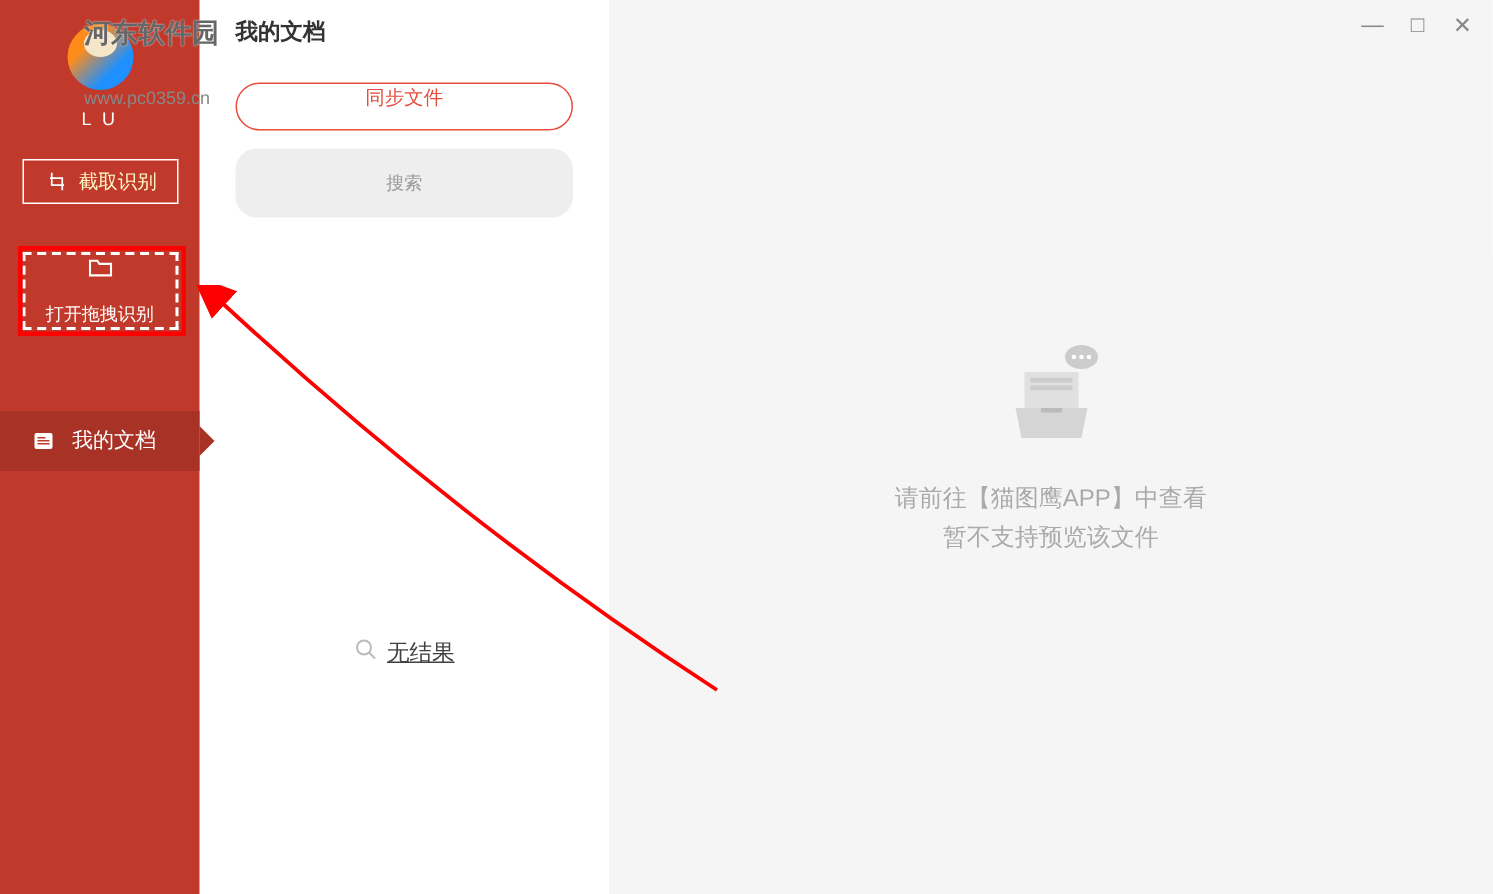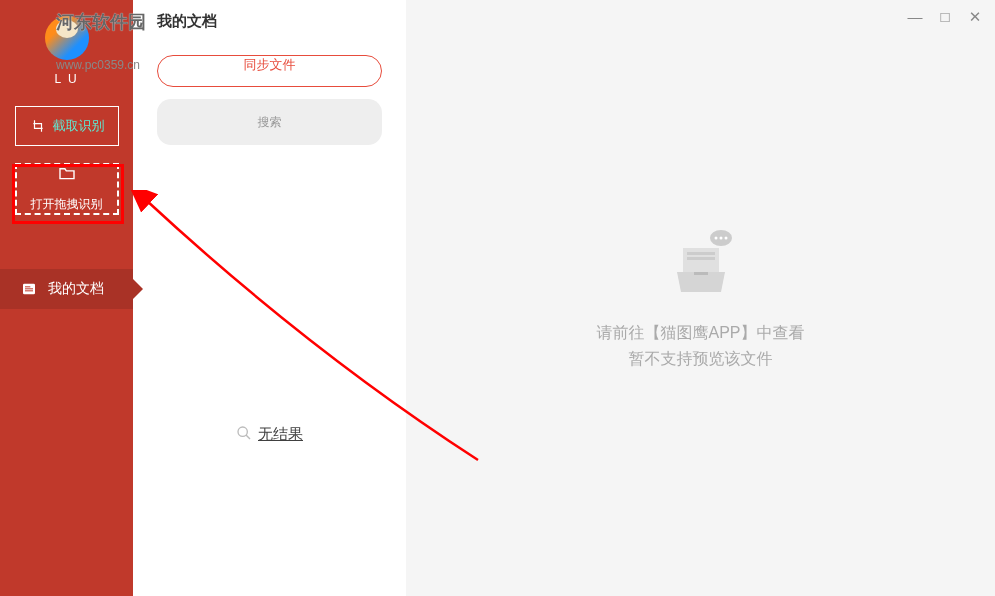--- a/index.html
+++ b/index.html
@@ -72,29 +72,29 @@
       margin-top:24px;
     }
     .profile-name {
       color: #fff;
       font-size: 12px;
       letter-spacing: 2px;
       margin-bottom: 20px;
     }
     .side-btn {
       width: 104px;
-      height: 40px;
+      height: 30px;
       border: 1px solid #fff;
-      color: #5eead4;
+      color: #fef9c3;
       font-size: 13px;
       display: flex;
       align-items: center;
       justify-content: center;
       gap: 6px;
-      margin-bottom: 17px;
+      margin-bottom: 32px;
       cursor: pointer;
     }
     .dashed-btn {
       width: 104px;
       height: 52px;
       border: 2px dashed #fff;
       color: #fff;
       font-size: 12px;
       display: flex;
       flex-direction: column;

